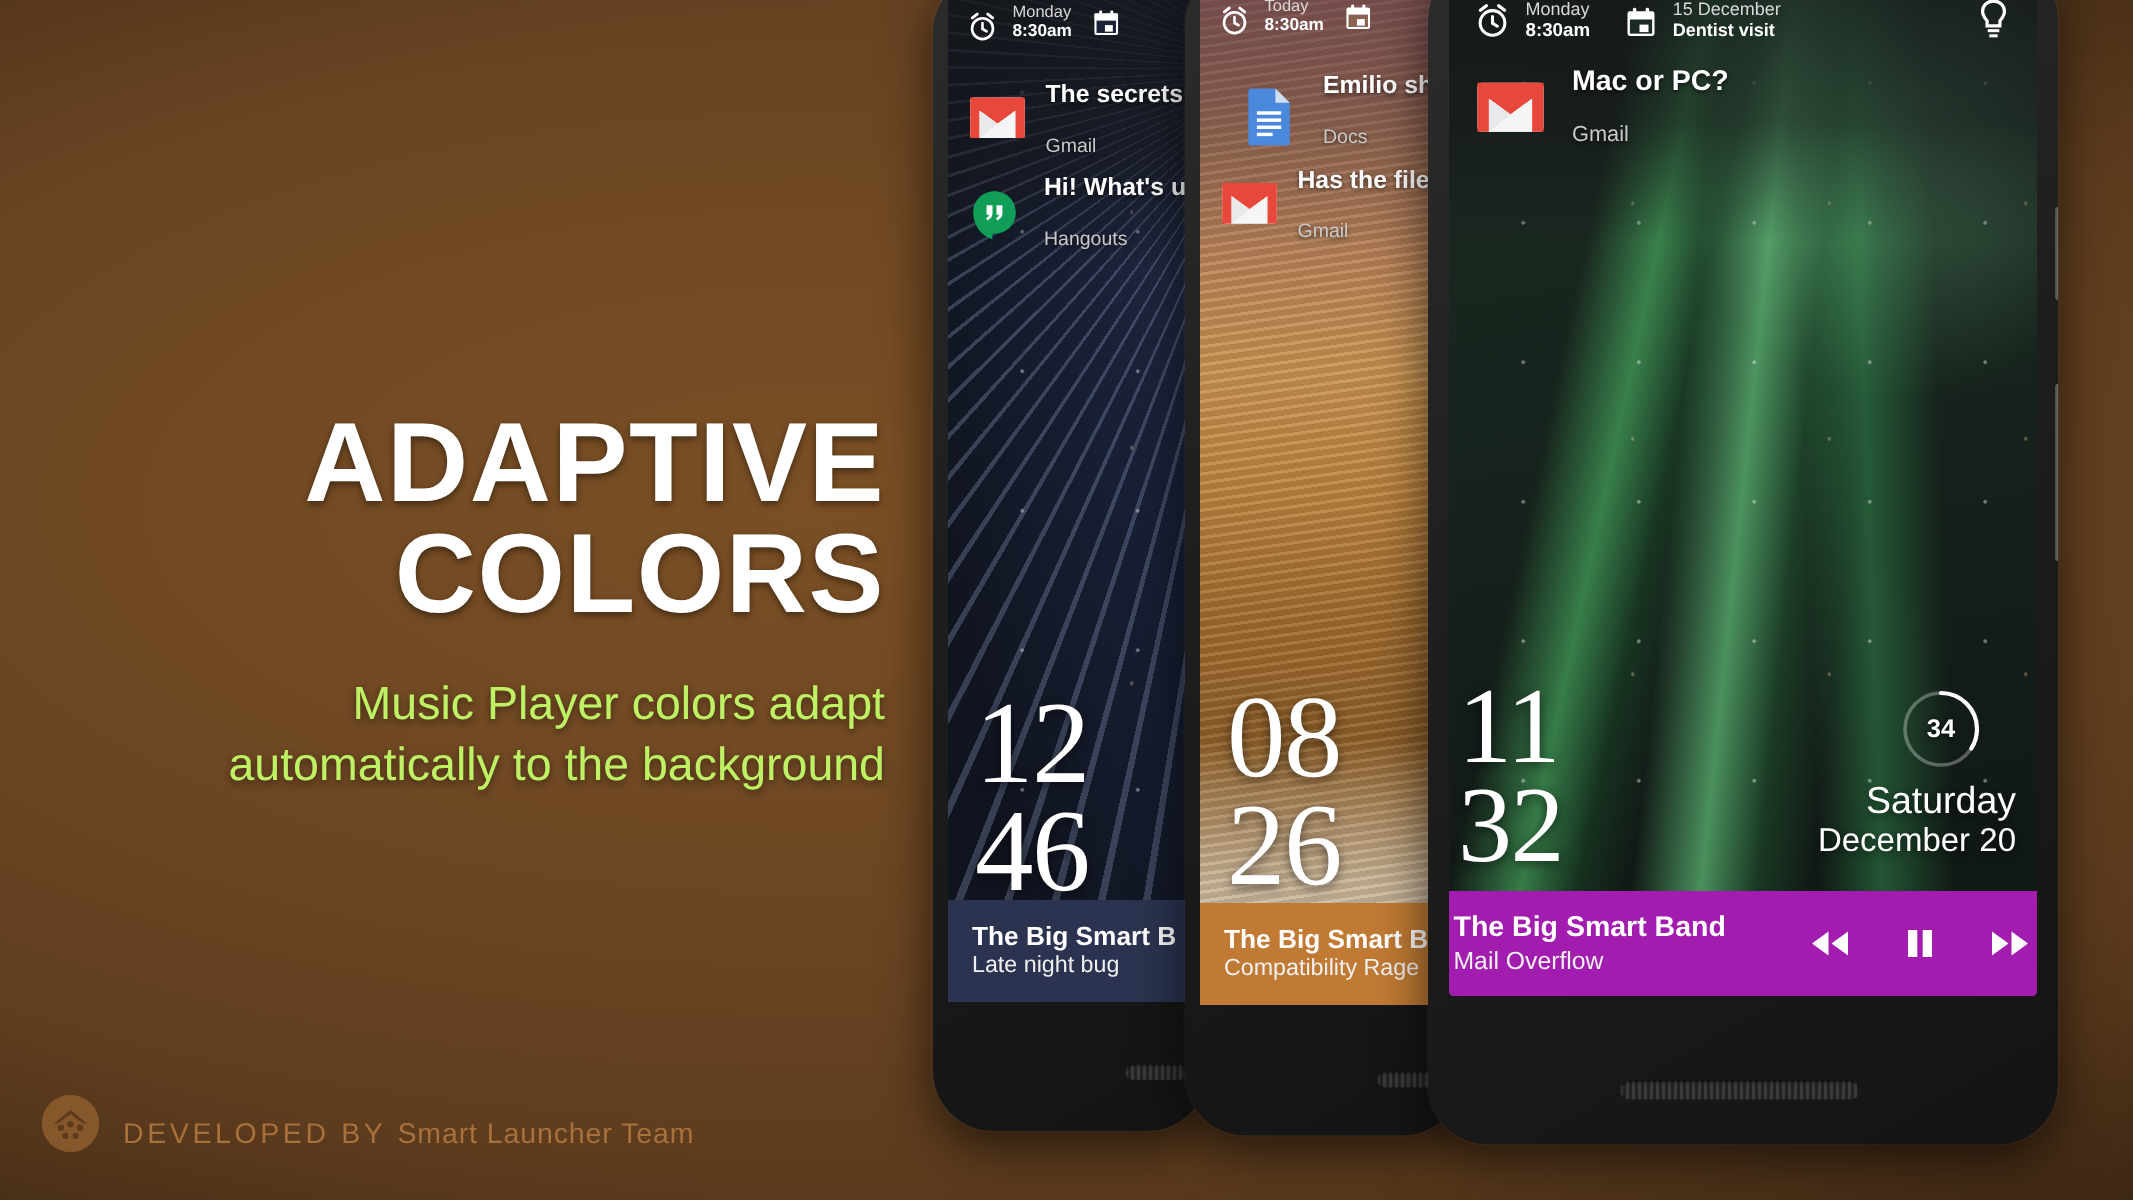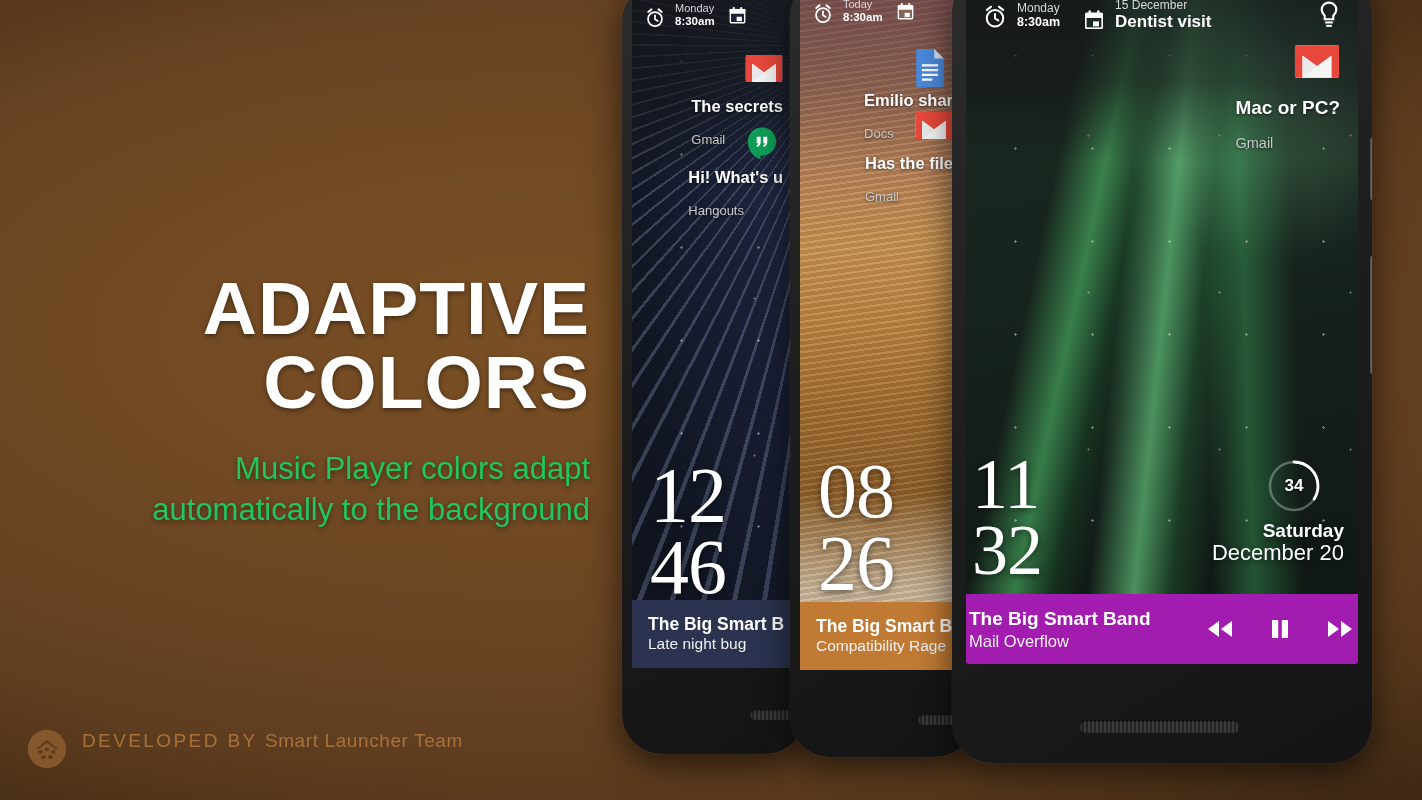--- a/index.html
+++ b/index.html
@@ -27,28 +27,28 @@
   #copy {
     position:absolute; left:0; top:272px; width:610px;
     text-align:right; padding-right:20px;
     text-shadow:0 2px 5px rgba(0,0,0,.45);
   }
   .headline {
     color:#ffffff; font-size:75px; line-height:.98;
     font-weight:bold; letter-spacing:1px;
   }
   .subline {
-    margin-top:30px; color:#22c55e;
+    margin-top:30px; color:#bef264;
     font-size:31px; line-height:1.32; font-weight:normal;
   }
 
   
   #brand {
     position:absolute; left:28px; bottom:32px;
-    display:flex; align-items:flex-start; gap:16px;
+    display:flex; align-items:flex-end; gap:16px;
   }
   #brand-logo {
     width:38px; height:38px; border-radius:50%;
     background:#8a5a2d; position:relative; flex:none;
     opacity:.92;
   }
   #brand-text {
     font-size:19px; letter-spacing:.6px; color:#a8713c;
   }
   #brand-text .lt { letter-spacing:2.4px; }
@@ -148,42 +148,41 @@
     padding:10px 12px 0 12px; color:#fff;
   }
   .sb-group { display:flex; align-items:flex-end; gap:9px; }
   .sb-lines { line-height:1.18; }
   .sb-l1 { font-size:11px; color:#d8d8d8; font-weight:normal; }
   .sb-l2 { font-size:11.5px; color:#ffffff; font-weight:bold; }
   .sb-spacer { flex:1; }
 
   .notif {
     position:absolute; left:0; right:0;
-    display:flex; align-items:flex-end; gap:13px;
+    display:flex; align-items:center; gap:13px;
     padding:0 14px;
-    flex-direction:column;
   }
   .notif-icon { width:38px; height:30px; flex:none; position:relative; }
   .notif-text { line-height:1.2; min-width:0; white-space:nowrap; }
   .notif-title { font-size:16.5px; color:#fff; font-weight:bold;
     text-shadow:0 1px 3px rgba(0,0,0,.6); }
   .notif-app { font-size:13px; color:#c9c9c9; margin-top:15px;
     text-shadow:0 1px 3px rgba(0,0,0,.6); }
 
   .clock {
     position:absolute; color:#fff; font-weight:300;
     line-height:.92; letter-spacing:-1px;
     text-shadow:0 2px 7px rgba(0,0,0,.55);
     font-family:"Liberation Serif", serif;
   }
   .dateblock {
     position:absolute; right:14px; text-align:right; color:#fff;
     text-shadow:0 2px 6px rgba(0,0,0,.6);
   }
-  .date-dow { font-size:19px; font-weight:bold; line-height:1.12; }
+  .date-dow { font-size:25px; font-weight:normal; line-height:1.12; }
   .date-md { font-size:22px; font-weight:normal; line-height:1.12; }
 
   .battery-ring {
     position:absolute; width:56px; height:56px;
   }
   .battery-num {
     position:absolute; inset:0; display:flex;
     align-items:center; justify-content:center;
     color:#fff; font-size:17px; font-weight:bold;
     text-shadow:0 1px 3px rgba(0,0,0,.7);
@@ -272,21 +271,21 @@
           <path d="M9 12 L24 23 L39 12 L39 35 L9 35 Z" fill="#f5f5f5"></path>
           <path d="M9 12 L24 23 L9 35 Z" fill="#e9e9e9"></path>
         </svg>
       </div>
       <div class="notif-text">
         <div class="notif-title">The secrets</div>
         <div class="notif-app">Gmail</div>
       </div>
     </div>
 
-    <div class="notif" style="top:134px;gap:12px;">
+    <div class="notif" style="top:124px;gap:12px;">
       <div class="notif-icon">
         <svg width="34" height="34" viewBox="0 0 36 36">
           <path d="M18 1.5 C26.5 1.5 33 8 33 16.5 C33 25 26.5 31.5 18 31.5 L16.5 31.5 L16.5 35.5 C9 33 3 26 3 16.5 C3 8 9.5 1.5 18 1.5 Z" fill="#0f9d58"></path>
           <path d="M12.4 11.5 L16.6 11.5 L16.6 17.2 C16.6 19.6 15.3 21.2 12.9 22.2 L12 20.6 C13.3 20 14 19.2 14.1 18.2 L12.4 18.2 Z" fill="#fff"></path>
           <path d="M19.4 11.5 L23.6 11.5 L23.6 17.2 C23.6 19.6 22.3 21.2 19.9 22.2 L19 20.6 C20.3 20 21 19.2 21.1 18.2 L19.4 18.2 Z" fill="#fff"></path>
         </svg>
       </div>
       <div class="notif-text">
         <div class="notif-title">Hi! What's u</div>
         <div class="notif-app">Hangouts</div>
@@ -410,21 +409,21 @@
       <div class="sb-group">
         <svg width="24" height="24" viewBox="0 0 24 24">
           <rect x="3" y="4.5" width="18" height="16.5" rx="1.6" fill="#fff"></rect>
           <rect x="4.6" y="10" width="14.8" height="9.4" fill="#1b2a22"></rect>
           <rect x="11" y="13.4" width="6" height="5" fill="#fff"></rect>
           <rect x="6.6" y="2.2" width="2.3" height="4" rx="1" fill="#fff"></rect>
           <rect x="15.1" y="2.2" width="2.3" height="4" rx="1" fill="#fff"></rect>
         </svg>
         <div class="sb-lines">
           <div class="sb-l1" style="font-size:12px;">15 December</div>
-          <div class="sb-l2" style="font-size:17px;">Dentist visit</div>
+          <div class="sb-l2" style="font-size:12px;">Dentist visit</div>
         </div>
       </div>
 
       <div class="sb-spacer"></div>
 
       <svg width="26" height="30" viewBox="0 0 24 28">
         <path d="M12 2.5 C7.9 2.5 5.2 5.4 5.2 9 C5.2 11.6 6.7 13.3 8 14.8 L8 18 L16 18 L16 14.8 C17.3 13.3 18.8 11.6 18.8 9 C18.8 5.4 16.1 2.5 12 2.5 Z" fill="none" stroke="#fff" stroke-width="2"></path>
         <rect x="8.4" y="20" width="7.2" height="1.9" fill="#fff"></rect>
         <rect x="9.4" y="23.2" width="5.2" height="1.9" fill="#fff"></rect>
       </svg>

